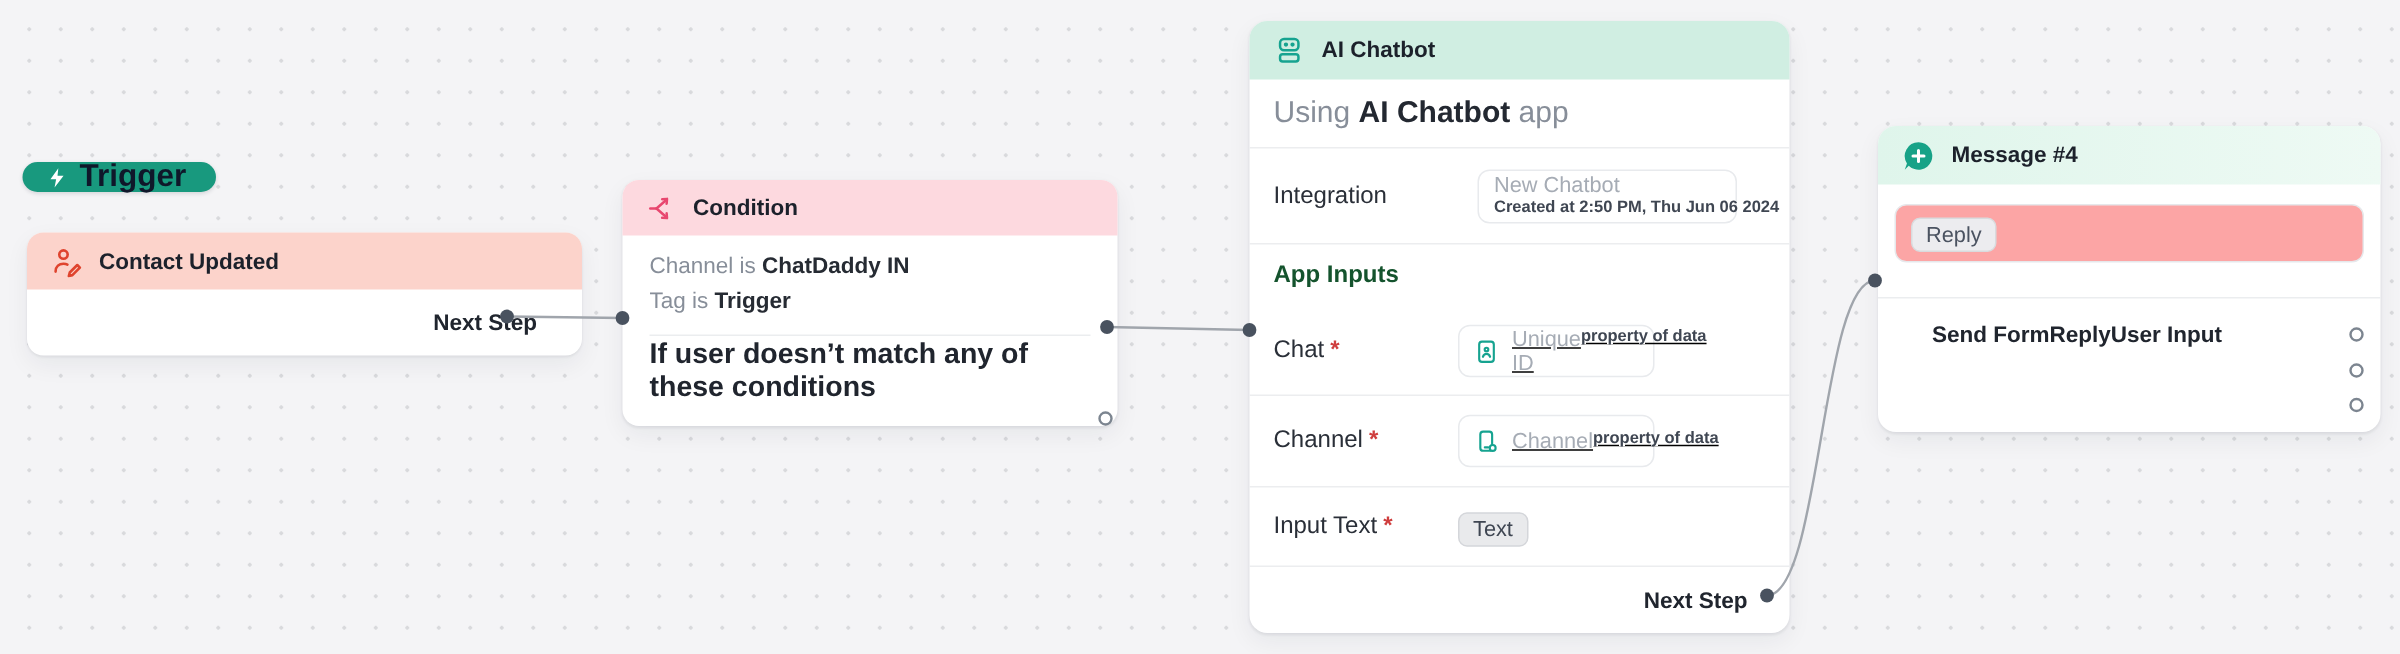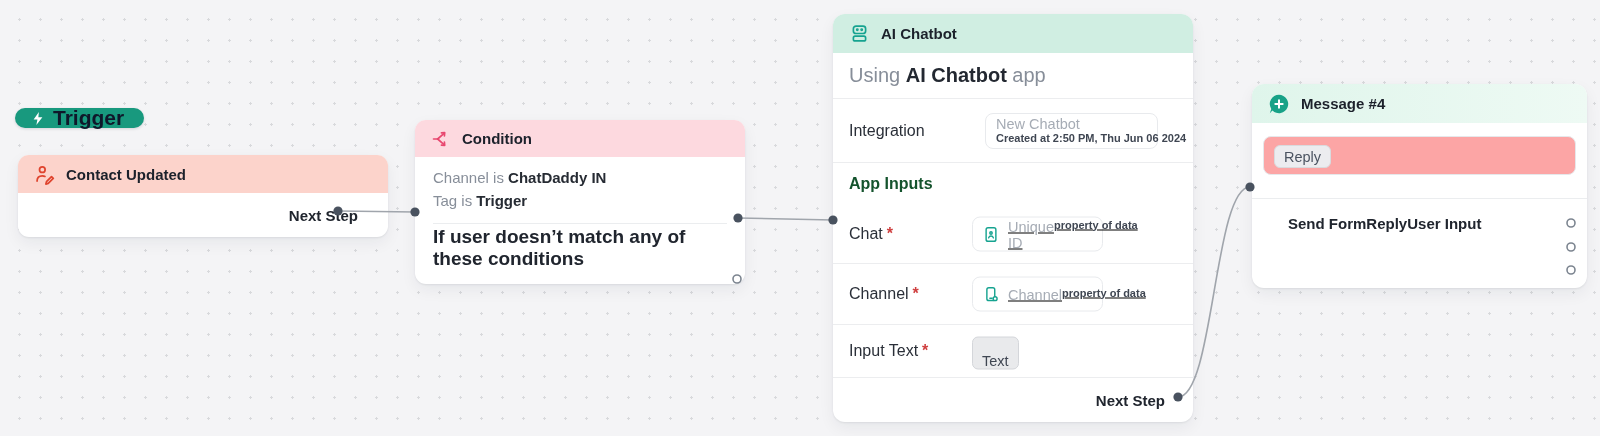--- a/index.html
+++ b/index.html
@@ -76,22 +76,22 @@
   .integration-box .val{font-size:14.5px;color:#a6acb5;line-height:16px;}
   .integration-box .meta{font-size:11px;font-weight:600;color:#3f4652;line-height:13px;white-space:nowrap;}
   .prop-chip{
     left:139px;width:131px;height:35px;border:1px solid #e8eaed;border-radius:8px;
     background:#fff;display:flex;align-items:center;gap:8px;padding:0 9px;
   }
   .prop-chip .txt{display:flex;line-height:1;text-decoration:underline;}
   .prop-chip .t{font-size:14.5px;color:#a6acb5;line-height:16px;}
   .prop-chip .s{font-size:11px;font-weight:600;color:#3f4652;line-height:13px;white-space:nowrap;}
   .text-chip{
-    left:139px;height:33px;background:#e9eaec;border:1px solid #d4d6da;border-radius:6px;
-    display:flex;align-items:flex-end;padding:0 9px;font-size:14.5px;color:#3f4652;margin-top:2px;
+    left:139px;height:23px;background:#e9eaec;border:1px solid #d4d6da;border-radius:6px;
+    display:flex;align-items:center;padding:0 9px;font-size:14.5px;color:#3f4652;margin-top:2px;
   }
   
   .message-node{left:1252px;top:84px;width:335px;height:204px;border-radius:12px;}
   .message-node .node-header{
     height:39px;border-radius:12px 12px 0 0;
     background:linear-gradient(90deg,#dff5eb,#eefaf4);
   }
   .reply-box{
     position:absolute;left:11px;top:52px;width:313px;height:39px;box-sizing:border-box;
     border:1px solid #e6e8eb;border-radius:8px;background:#fca5a5;

